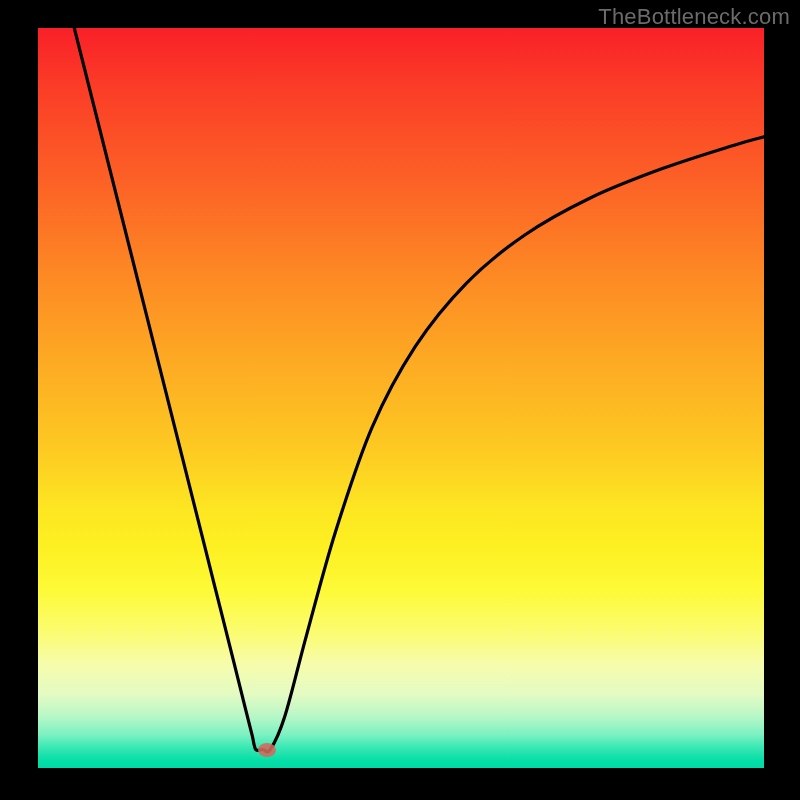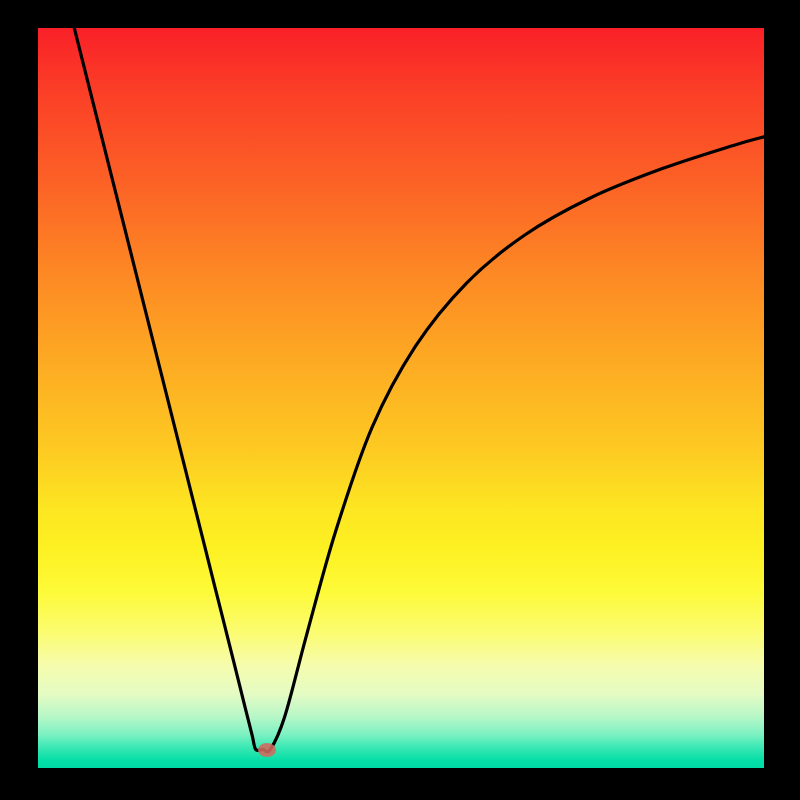--- a/index.html
+++ b/index.html
@@ -74,20 +74,21 @@
     background: #d16a5c;
     opacity: 0.88;
     transform: translate(-50%, -50%);
   }
 </style>
 </head>
 <body>
 
 <div class="frame">
 
+  <div class="watermark">TheBottleneck.com</div>
 
   <div class="plot-area">
     <div class="gradient-bg"></div>
 
     <svg class="curve" viewBox="0 0 726 740" preserveAspectRatio="none">
       <path id="curve-path" fill="none" stroke="#000" stroke-width="3.2" stroke-linejoin="round" stroke-linecap="round" d="M 36.30 0.00 C 42.35 24.05, 60.50 96.20, 72.60 144.30 C 84.70 192.40, 96.80 240.50, 108.90 288.60 C 121.00 336.70, 135.52 394.42, 145.20 432.90 C 154.88 471.38, 160.93 495.43, 166.98 519.48 C 173.03 543.53, 176.66 557.96, 181.50 577.20 C 186.34 596.44, 191.79 618.02, 196.02 634.92 C 200.25 651.82, 203.88 666.49, 206.91 678.58 C 209.93 690.67, 212.35 700.29, 214.17 707.44 C 215.98 714.59, 215.98 719.16, 217.80 721.50 C 219.61 723.84, 222.64 721.50, 225.06 721.50 C 227.48 721.50, 228.69 727.05, 232.32 721.50 C 235.95 715.95, 240.79 707.32, 246.84 688.20 C 252.89 669.08, 260.15 637.63, 268.62 606.80 C 277.09 575.97, 286.77 537.73, 297.66 503.20 C 308.55 468.67, 320.65 430.43, 333.96 399.60 C 347.27 368.77, 361.79 342.25, 377.52 318.20 C 393.25 294.15, 410.19 273.80, 428.34 255.30 C 446.49 236.80, 465.85 221.38, 486.42 207.20 C 506.99 193.02, 528.77 181.30, 551.76 170.20 C 574.75 159.10, 600.16 149.48, 624.36 140.60 C 648.56 131.72, 680.02 122.22, 696.96 116.92 C 713.90 111.62, 721.16 110.14, 726.00 108.78"></path>
     </svg>
 
     <div class="marker" id="vertex-marker" style="left: 228.69px; top: 721.5px; background: rgb(209, 106, 92);"></div>
   </div>

